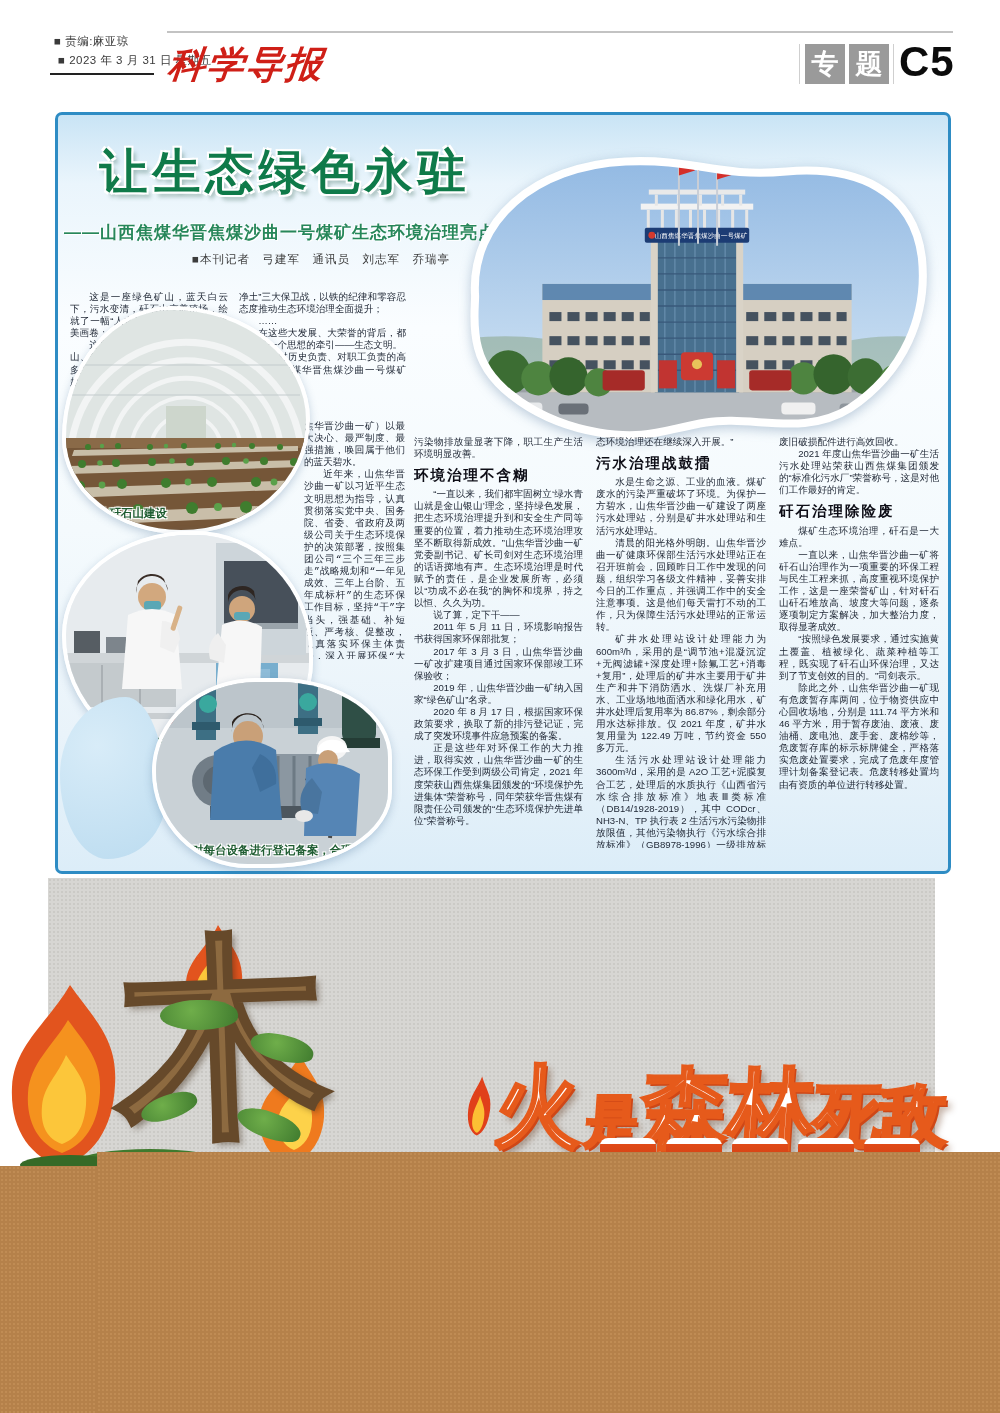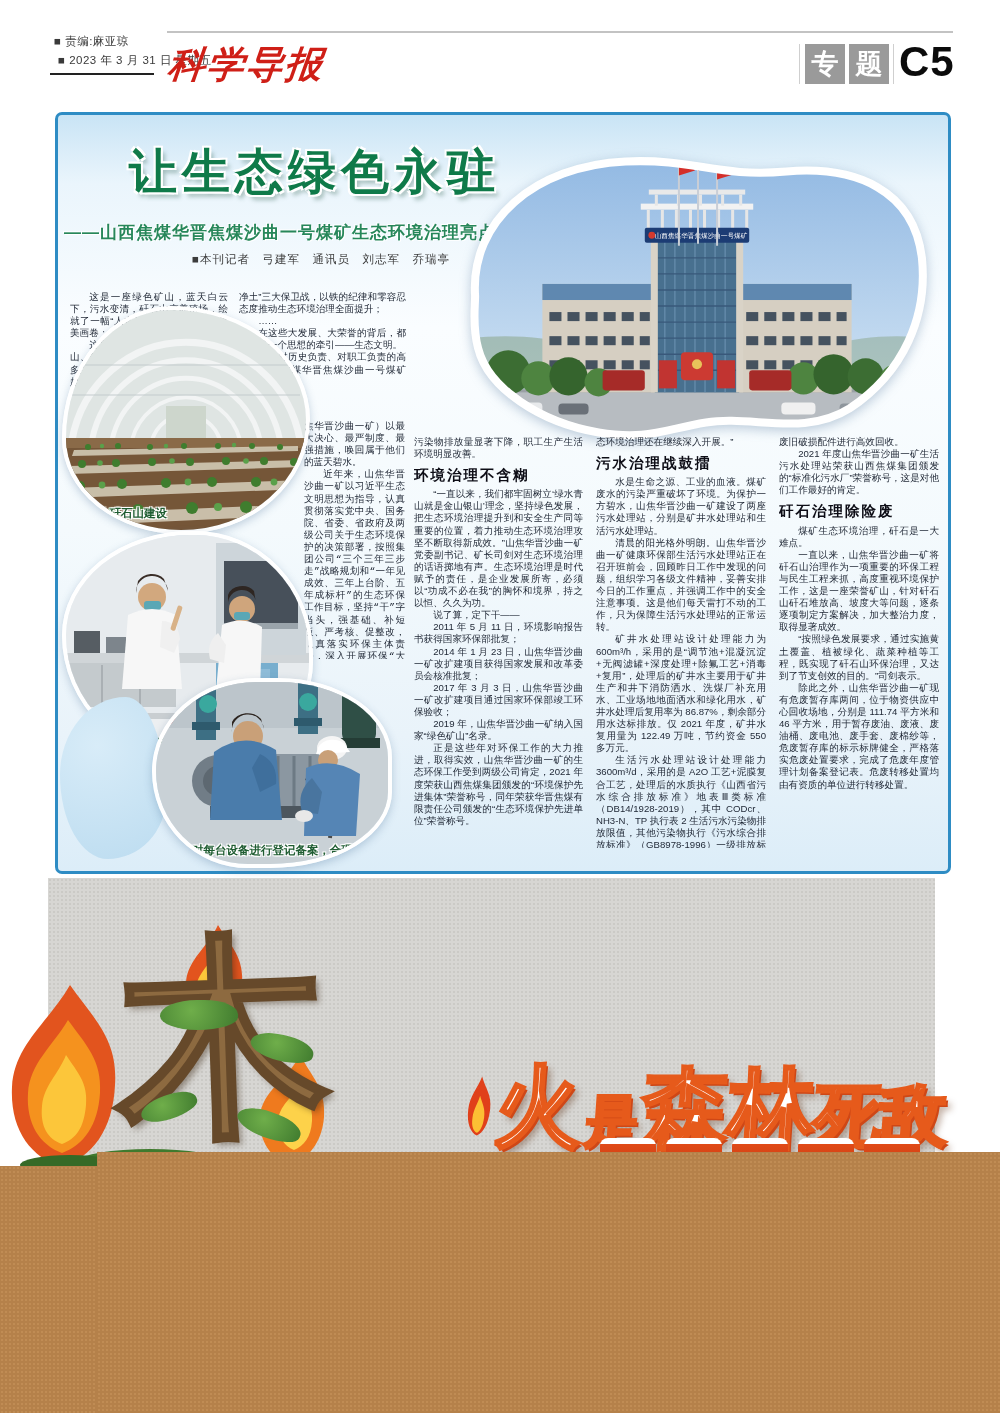--- a/index.html
+++ b/index.html
@@ -14,21 +14,21 @@
   .masthead{font-family:"DejaVu Serif",serif;font-style:italic;font-weight:bold;
             font-size:37px;color:#cf1f17;letter-spacing:2px;transform:skewX(-6deg);}
   .ed-box{width:40px;height:40px;background:#9a9a9a;color:#fff;display:flex;
           align-items:center;justify-content:center;font-size:27px;font-weight:bold;}
   .ed-sep{width:1px;background:#cfcfcf;height:40px;}
   .pageno{font-size:42px;color:#0b0b0b;letter-spacing:1px;}
 
   
   .frame{left:55px;top:112px;width:890px;height:756px;border:3px solid #2e8cc4;border-radius:7px;
          background:linear-gradient(180deg,#c9e4f5 0%,#eaf5fc 9%,#fafdff 28%,#f4fafd 55%,#e9f3fa 82%,#dcedf8 100%);}
-  .title{left:70px;top:140px;width:430px;text-align:right;font-size:48px;font-weight:900;
+  .title{left:70px;top:140px;width:430px;text-align:center;font-size:48px;font-weight:900;
          color:#0f7a49;letter-spacing:5px;
          text-shadow:-2px -2px 0 #fff,2px -2px 0 #fff,-2px 2px 0 #fff,2px 2px 0 #fff,4px 5px 4px rgba(30,80,60,.35);}
   .subtitle{left:58px;top:221px;width:480px;text-align:center;font-size:17px;font-weight:bold;
             color:#27875a;letter-spacing:1px;
             text-shadow:-1px -1px 0 #fff,1px 1px 0 #fff;}
   .byline{left:192px;top:252px;font-size:11.5px;color:#3c3c3c;letter-spacing:1px;}
 
   
   .col{position:absolute;font-size:9.6px;line-height:12.1px;color:#1d2533;text-align:justify;overflow:hidden;}
   .p{margin:0;text-indent:2em;}
@@ -413,23 +413,23 @@
   </svg>
   <div class="cap" style="bottom:6px;left:36px;">对每台设备进行登记备案，合理检修、保养</div>
 </div>
 
 <div class="col" style="left:414px;top:436px;width:169px;height:412px;">
   <p class="p noind">污染物排放量显著下降，职工生产生活环境明显改善。</p>
   <div class="colhead">环境治理不含糊</div>
   <p class="p">“一直以来，我们都牢固树立‘绿水青山就是金山银山’理念，坚持绿色发展，把生态环境治理提升到和安全生产同等重要的位置，着力推动生态环境治理攻坚不断取得新成效。”山焦华晋沙曲一矿党委副书记、矿长司剑对生态环境治理的话语掷地有声。生态环境治理是时代赋予的责任，是企业发展所寄，必须以“功成不必在我”的胸怀和境界，持之以恒、久久为功。</p>
   <p class="p">说了算，定下干——</p>
   <p class="p">2011 年 5 月 11 日，环境影响报告书获得国家环保部批复；</p>
-  <p class="p">2014 年 1 月 23 日，山焦华晋沙曲一矿改扩建项目获得国家发展和改革委员会核准批复；</p>
   <p class="p">2017 年 3 月 3 日，山焦华晋沙曲一矿改扩建项目通过国家环保部竣工环保验收；</p>
   <p class="p">2019 年，山焦华晋沙曲一矿纳入国家“绿色矿山”名录。</p>
+  <p class="p">2020 年 8 月 17 日，根据国家环保政策要求，换取了新的排污登记证，完成了突发环境事件应急预案的备案。</p>
   <p class="p">正是这些年对环保工作的大力推进，取得实效，山焦华晋沙曲一矿的生态环保工作受到两级公司肯定，2021 年度荣获山西焦煤集团颁发的“环境保护先进集体”荣誉称号，同年荣获华晋焦煤有限责任公司颁发的“生态环境保护先进单位”荣誉称号。</p>
 
 </div>
 
 <div class="col" style="left:596px;top:436px;width:170px;height:412px;">
   <p class="p noind">态环境治理还在继续深入开展。”</p>
   <div class="colhead">污水治理战鼓擂</div>
   <p class="p">水是生命之源、工业的血液。煤矿废水的污染严重破坏了环境。为保护一方碧水，山焦华晋沙曲一矿建设了两座污水处理站，分别是矿井水处理站和生活污水处理站。</p>
   <p class="p">清晨的阳光格外明朗。山焦华晋沙曲一矿健康环保部生活污水处理站正在召开班前会，回顾昨日工作中发现的问题，组织学习各级文件精神，妥善安排今日的工作重点，并强调工作中的安全注意事项。这是他们每天雷打不动的工作，只为保障生活污水处理站的正常运转。</p>
   <p class="p">矿井水处理站设计处理能力为 600m³/h，采用的是“调节池+混凝沉淀+无阀滤罐+深度处理+除氟工艺+消毒+复用”，处理后的矿井水主要用于矿井生产和井下消防洒水、洗煤厂补充用水、工业场地地面洒水和绿化用水，矿井水处理后复用率为 86.87%，剩余部分用水达标排放。仅 2021 年度，矿井水复用量为 122.49 万吨，节约资金 550 多万元。</p>

